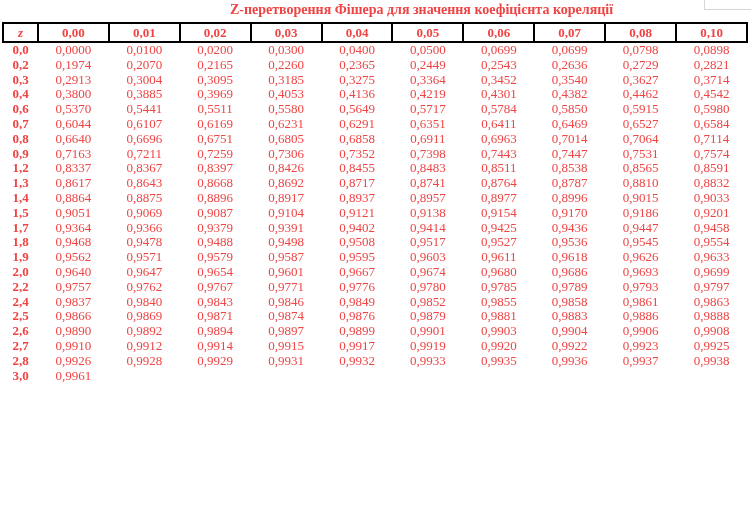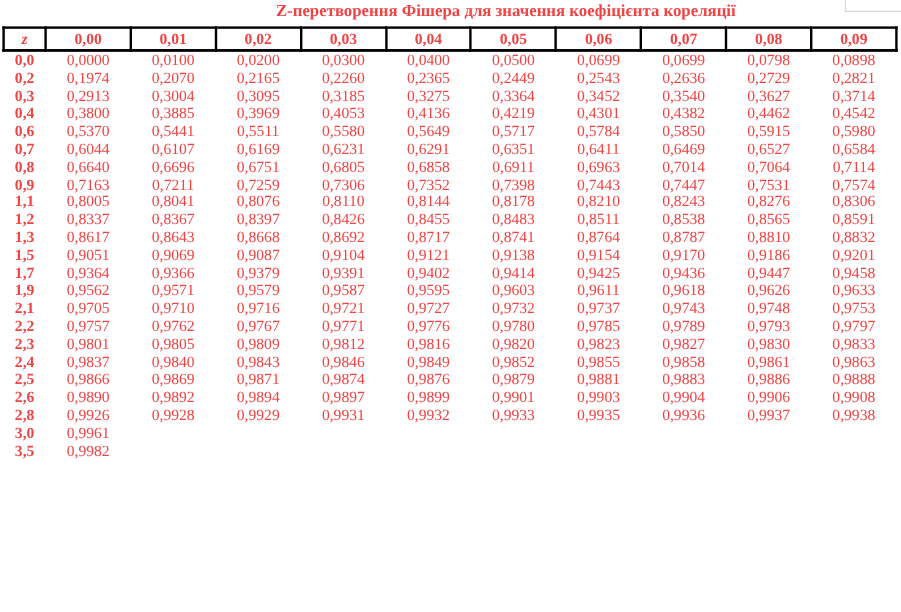--- a/index.html
+++ b/index.html
@@ -94,21 +94,21 @@
 
       <th>0,00</th>
           <th>0,01</th>
           <th>0,02</th>
           <th>0,03</th>
           <th>0,04</th>
           <th>0,05</th>
           <th>0,06</th>
           <th>0,07</th>
           <th>0,08</th>
-          <th>0,09</th>
+          <th>0,10</th>
         </tr>
     </thead>
     <tbody>
 
     <tr>
           <td class="z">0,0</td>
           <td>0,0000</td>
           <td>0,0100</td>
           <td>0,0200</td>
           <td>0,0300</td>
@@ -204,33 +204,20 @@
           <td>0,7259</td>
           <td>0,7306</td>
           <td>0,7352</td>
           <td>0,7398</td>
           <td>0,7443</td>
           <td>0,7447</td>
           <td>0,7531</td>
           <td>0,7574</td>
         </tr>
         <tr>
-          <td class="z">1,1</td>
-          <td>0,8005</td>
-          <td>0,8041</td>
-          <td>0,8076</td>
-          <td>0,8110</td>
-          <td>0,8144</td>
-          <td>0,8178</td>
-          <td>0,8210</td>
-          <td>0,8243</td>
-          <td>0,8276</td>
-          <td>0,8306</td>
-        </tr>
-        <tr>
           <td class="z">1,2</td>
           <td>0,8337</td>
           <td>0,8367</td>
           <td>0,8397</td>
           <td>0,8426</td>
           <td>0,8455</td>
           <td>0,8483</td>
           <td>0,8511</td>
           <td>0,8538</td>
           <td>0,8565</td>
@@ -243,20 +230,33 @@
           <td>0,8668</td>
           <td>0,8692</td>
           <td>0,8717</td>
           <td>0,8741</td>
           <td>0,8764</td>
           <td>0,8787</td>
           <td>0,8810</td>
           <td>0,8832</td>
         </tr>
         <tr>
+          <td class="z">1,4</td>
+          <td>0,8864</td>
+          <td>0,8875</td>
+          <td>0,8896</td>
+          <td>0,8917</td>
+          <td>0,8937</td>
+          <td>0,8957</td>
+          <td>0,8977</td>
+          <td>0,8996</td>
+          <td>0,9015</td>
+          <td>0,9033</td>
+        </tr>
+        <tr>
           <td class="z">1,5</td>
           <td>0,9051</td>
           <td>0,9069</td>
           <td>0,9087</td>
           <td>0,9104</td>
           <td>0,9121</td>
           <td>0,9138</td>
           <td>0,9154</td>
           <td>0,9170</td>
           <td>0,9186</td>
@@ -269,72 +269,72 @@
           <td>0,9379</td>
           <td>0,9391</td>
           <td>0,9402</td>
           <td>0,9414</td>
           <td>0,9425</td>
           <td>0,9436</td>
           <td>0,9447</td>
           <td>0,9458</td>
         </tr>
         <tr>
+          <td class="z">1,8</td>
+          <td>0,9468</td>
+          <td>0,9478</td>
+          <td>0,9488</td>
+          <td>0,9498</td>
+          <td>0,9508</td>
+          <td>0,9517</td>
+          <td>0,9527</td>
+          <td>0,9536</td>
+          <td>0,9545</td>
+          <td>0,9554</td>
+        </tr>
+        <tr>
           <td class="z">1,9</td>
           <td>0,9562</td>
           <td>0,9571</td>
           <td>0,9579</td>
           <td>0,9587</td>
           <td>0,9595</td>
           <td>0,9603</td>
           <td>0,9611</td>
           <td>0,9618</td>
           <td>0,9626</td>
           <td>0,9633</td>
         </tr>
         <tr>
-          <td class="z">2,1</td>
-          <td>0,9705</td>
-          <td>0,9710</td>
-          <td>0,9716</td>
-          <td>0,9721</td>
-          <td>0,9727</td>
-          <td>0,9732</td>
-          <td>0,9737</td>
-          <td>0,9743</td>
-          <td>0,9748</td>
-          <td>0,9753</td>
+          <td class="z">2,0</td>
+          <td>0,9640</td>
+          <td>0,9647</td>
+          <td>0,9654</td>
+          <td>0,9601</td>
+          <td>0,9667</td>
+          <td>0,9674</td>
+          <td>0,9680</td>
+          <td>0,9686</td>
+          <td>0,9693</td>
+          <td>0,9699</td>
         </tr>
         <tr>
           <td class="z">2,2</td>
           <td>0,9757</td>
           <td>0,9762</td>
           <td>0,9767</td>
           <td>0,9771</td>
           <td>0,9776</td>
           <td>0,9780</td>
           <td>0,9785</td>
           <td>0,9789</td>
           <td>0,9793</td>
           <td>0,9797</td>
         </tr>
         <tr>
-          <td class="z">2,3</td>
-          <td>0,9801</td>
-          <td>0,9805</td>
-          <td>0,9809</td>
-          <td>0,9812</td>
-          <td>0,9816</td>
-          <td>0,9820</td>
-          <td>0,9823</td>
-          <td>0,9827</td>
-          <td>0,9830</td>
-          <td>0,9833</td>
-        </tr>
-        <tr>
           <td class="z">2,4</td>
           <td>0,9837</td>
           <td>0,9840</td>
           <td>0,9843</td>
           <td>0,9846</td>
           <td>0,9849</td>
           <td>0,9852</td>
           <td>0,9855</td>
           <td>0,9858</td>
           <td>0,9861</td>
@@ -360,20 +360,33 @@
           <td>0,9894</td>
           <td>0,9897</td>
           <td>0,9899</td>
           <td>0,9901</td>
           <td>0,9903</td>
           <td>0,9904</td>
           <td>0,9906</td>
           <td>0,9908</td>
         </tr>
         <tr>
+          <td class="z">2,7</td>
+          <td>0,9910</td>
+          <td>0,9912</td>
+          <td>0,9914</td>
+          <td>0,9915</td>
+          <td>0,9917</td>
+          <td>0,9919</td>
+          <td>0,9920</td>
+          <td>0,9922</td>
+          <td>0,9923</td>
+          <td>0,9925</td>
+        </tr>
+        <tr>
           <td class="z">2,8</td>
           <td>0,9926</td>
           <td>0,9928</td>
           <td>0,9929</td>
           <td>0,9931</td>
           <td>0,9932</td>
           <td>0,9933</td>
           <td>0,9935</td>
           <td>0,9936</td>
           <td>0,9937</td>
@@ -385,30 +398,17 @@
           <td></td>
           <td></td>
           <td></td>
           <td></td>
           <td></td>
           <td></td>
           <td></td>
           <td></td>
           <td></td>
         </tr>
-        <tr>
-          <td class="z">3,5</td>
-          <td>0,9982</td>
-          <td></td>
-          <td></td>
-          <td></td>
-          <td></td>
-          <td></td>
-          <td></td>
-          <td></td>
-          <td></td>
-          <td></td>
-        </tr>
       </tbody>
   </table>
 
   <div class="corner-artifact"></div>
 </div>
 
 </body></html>

